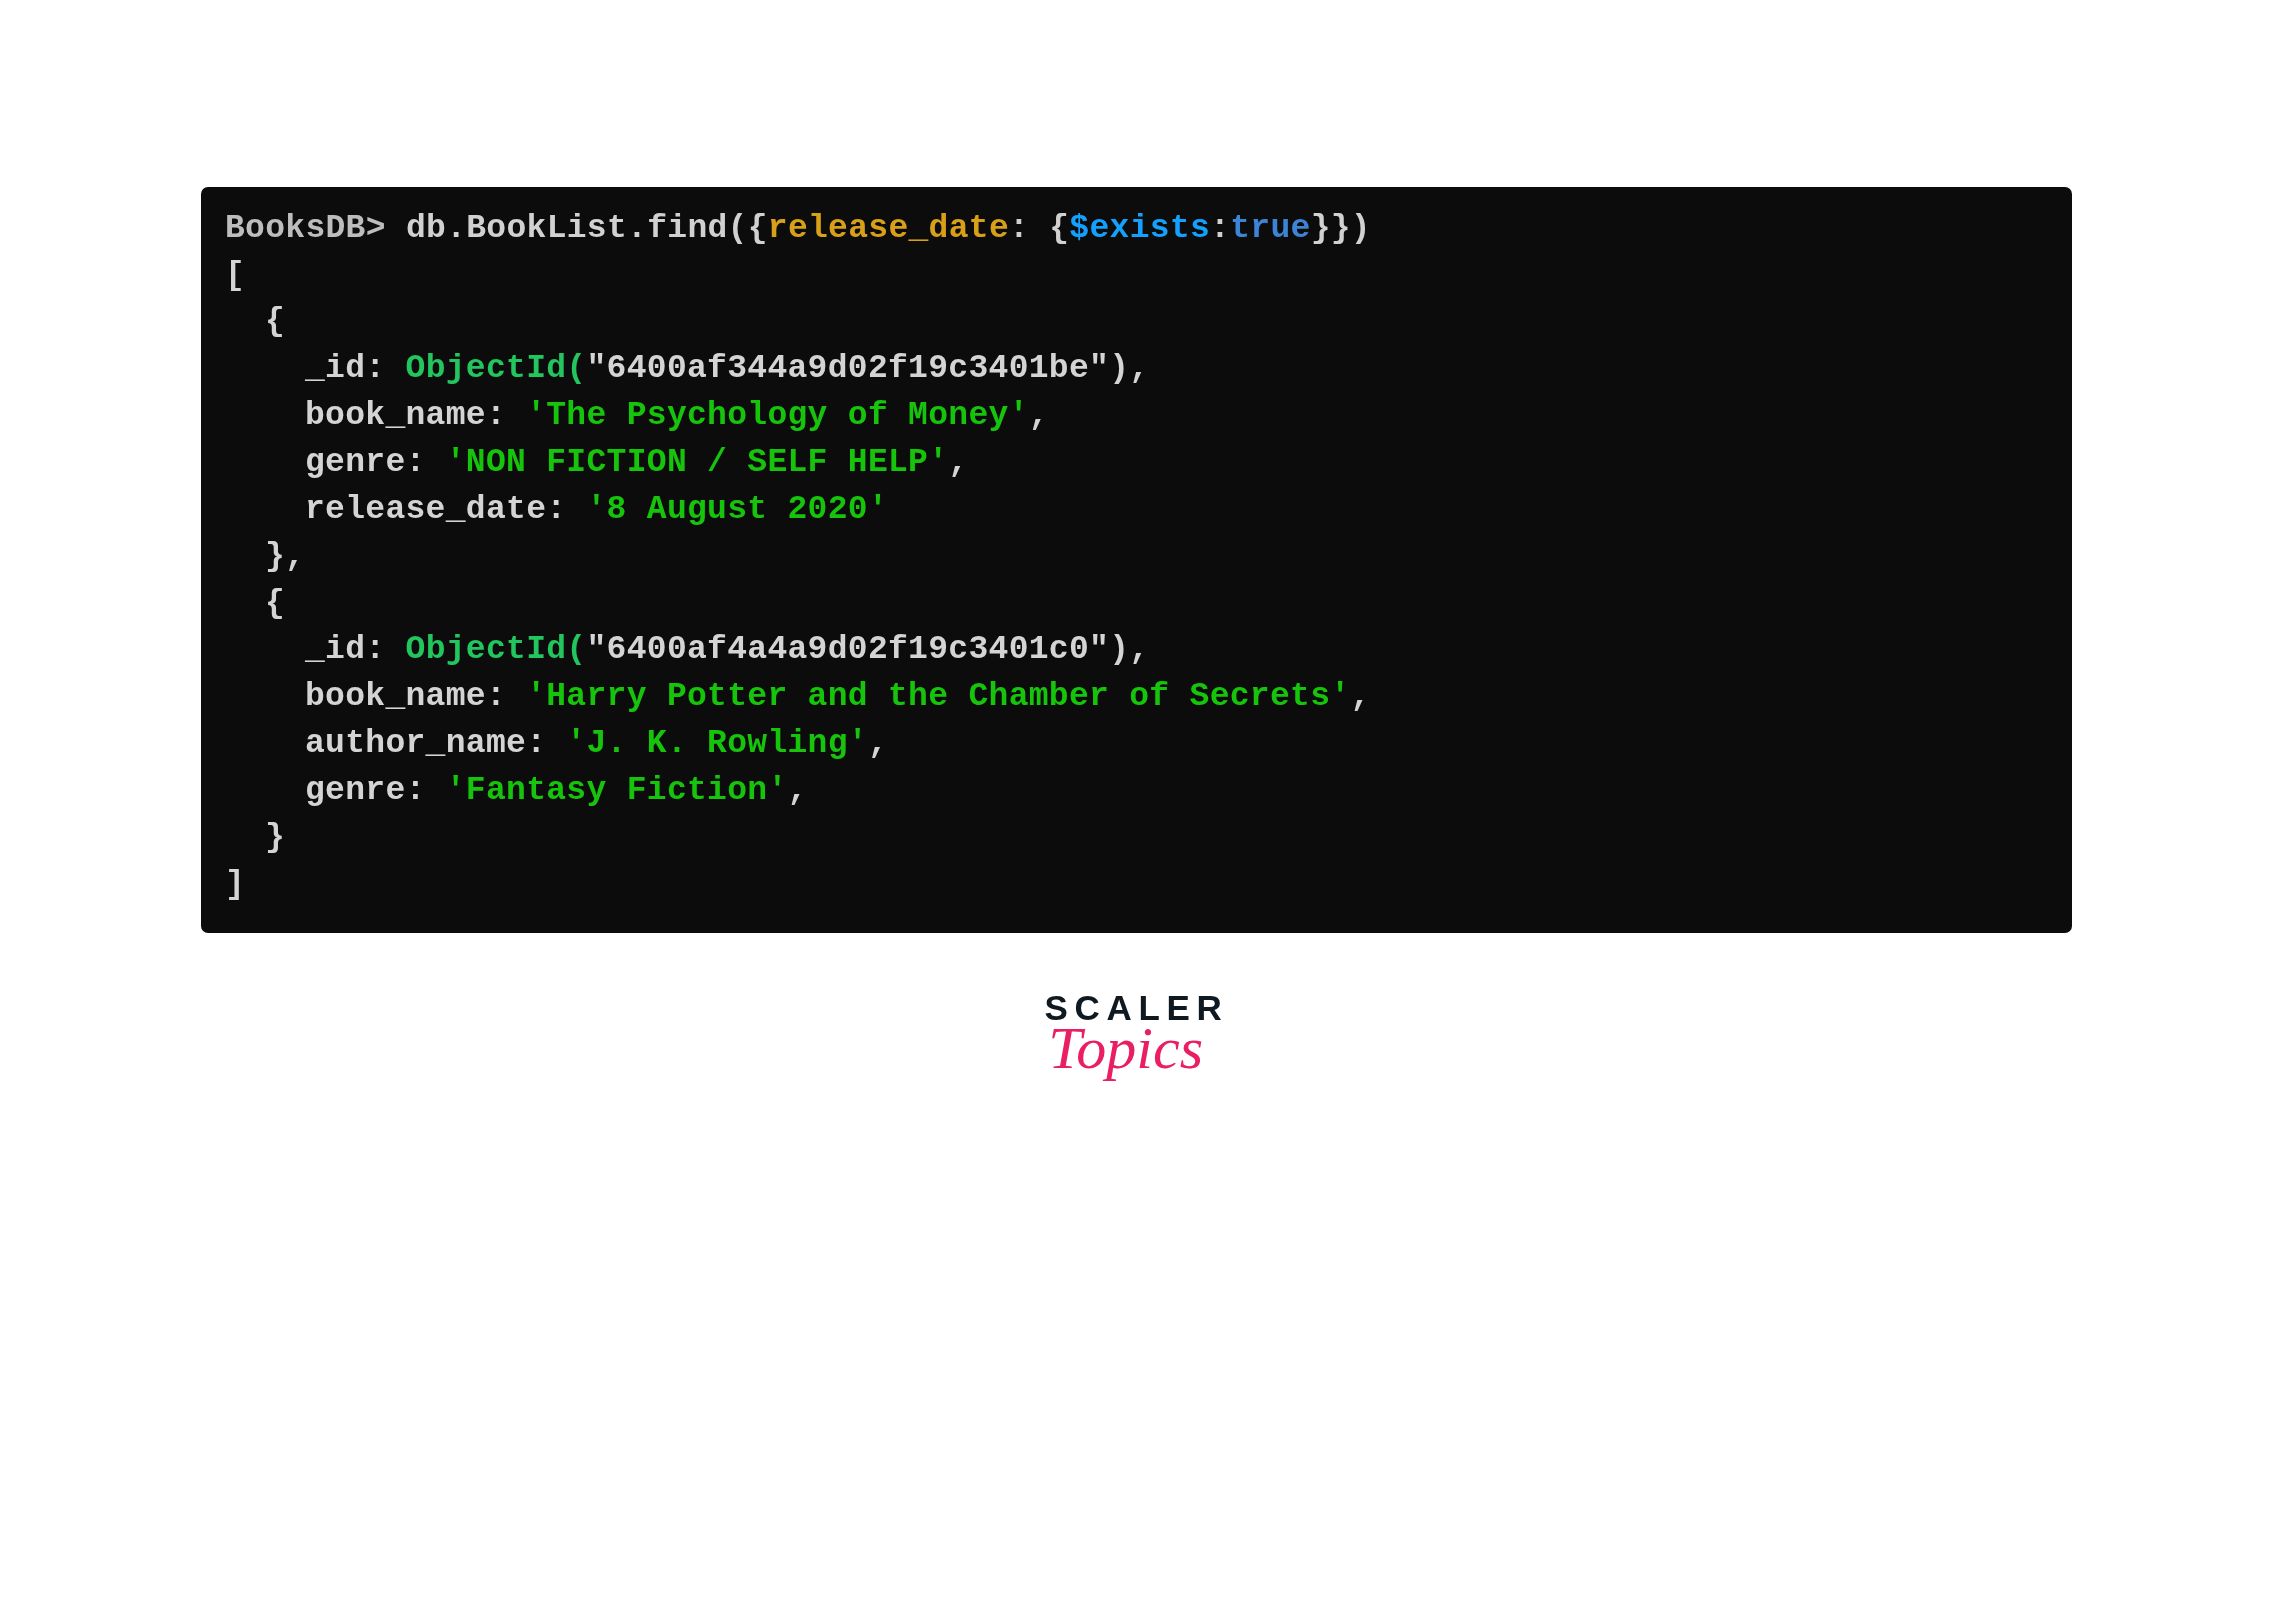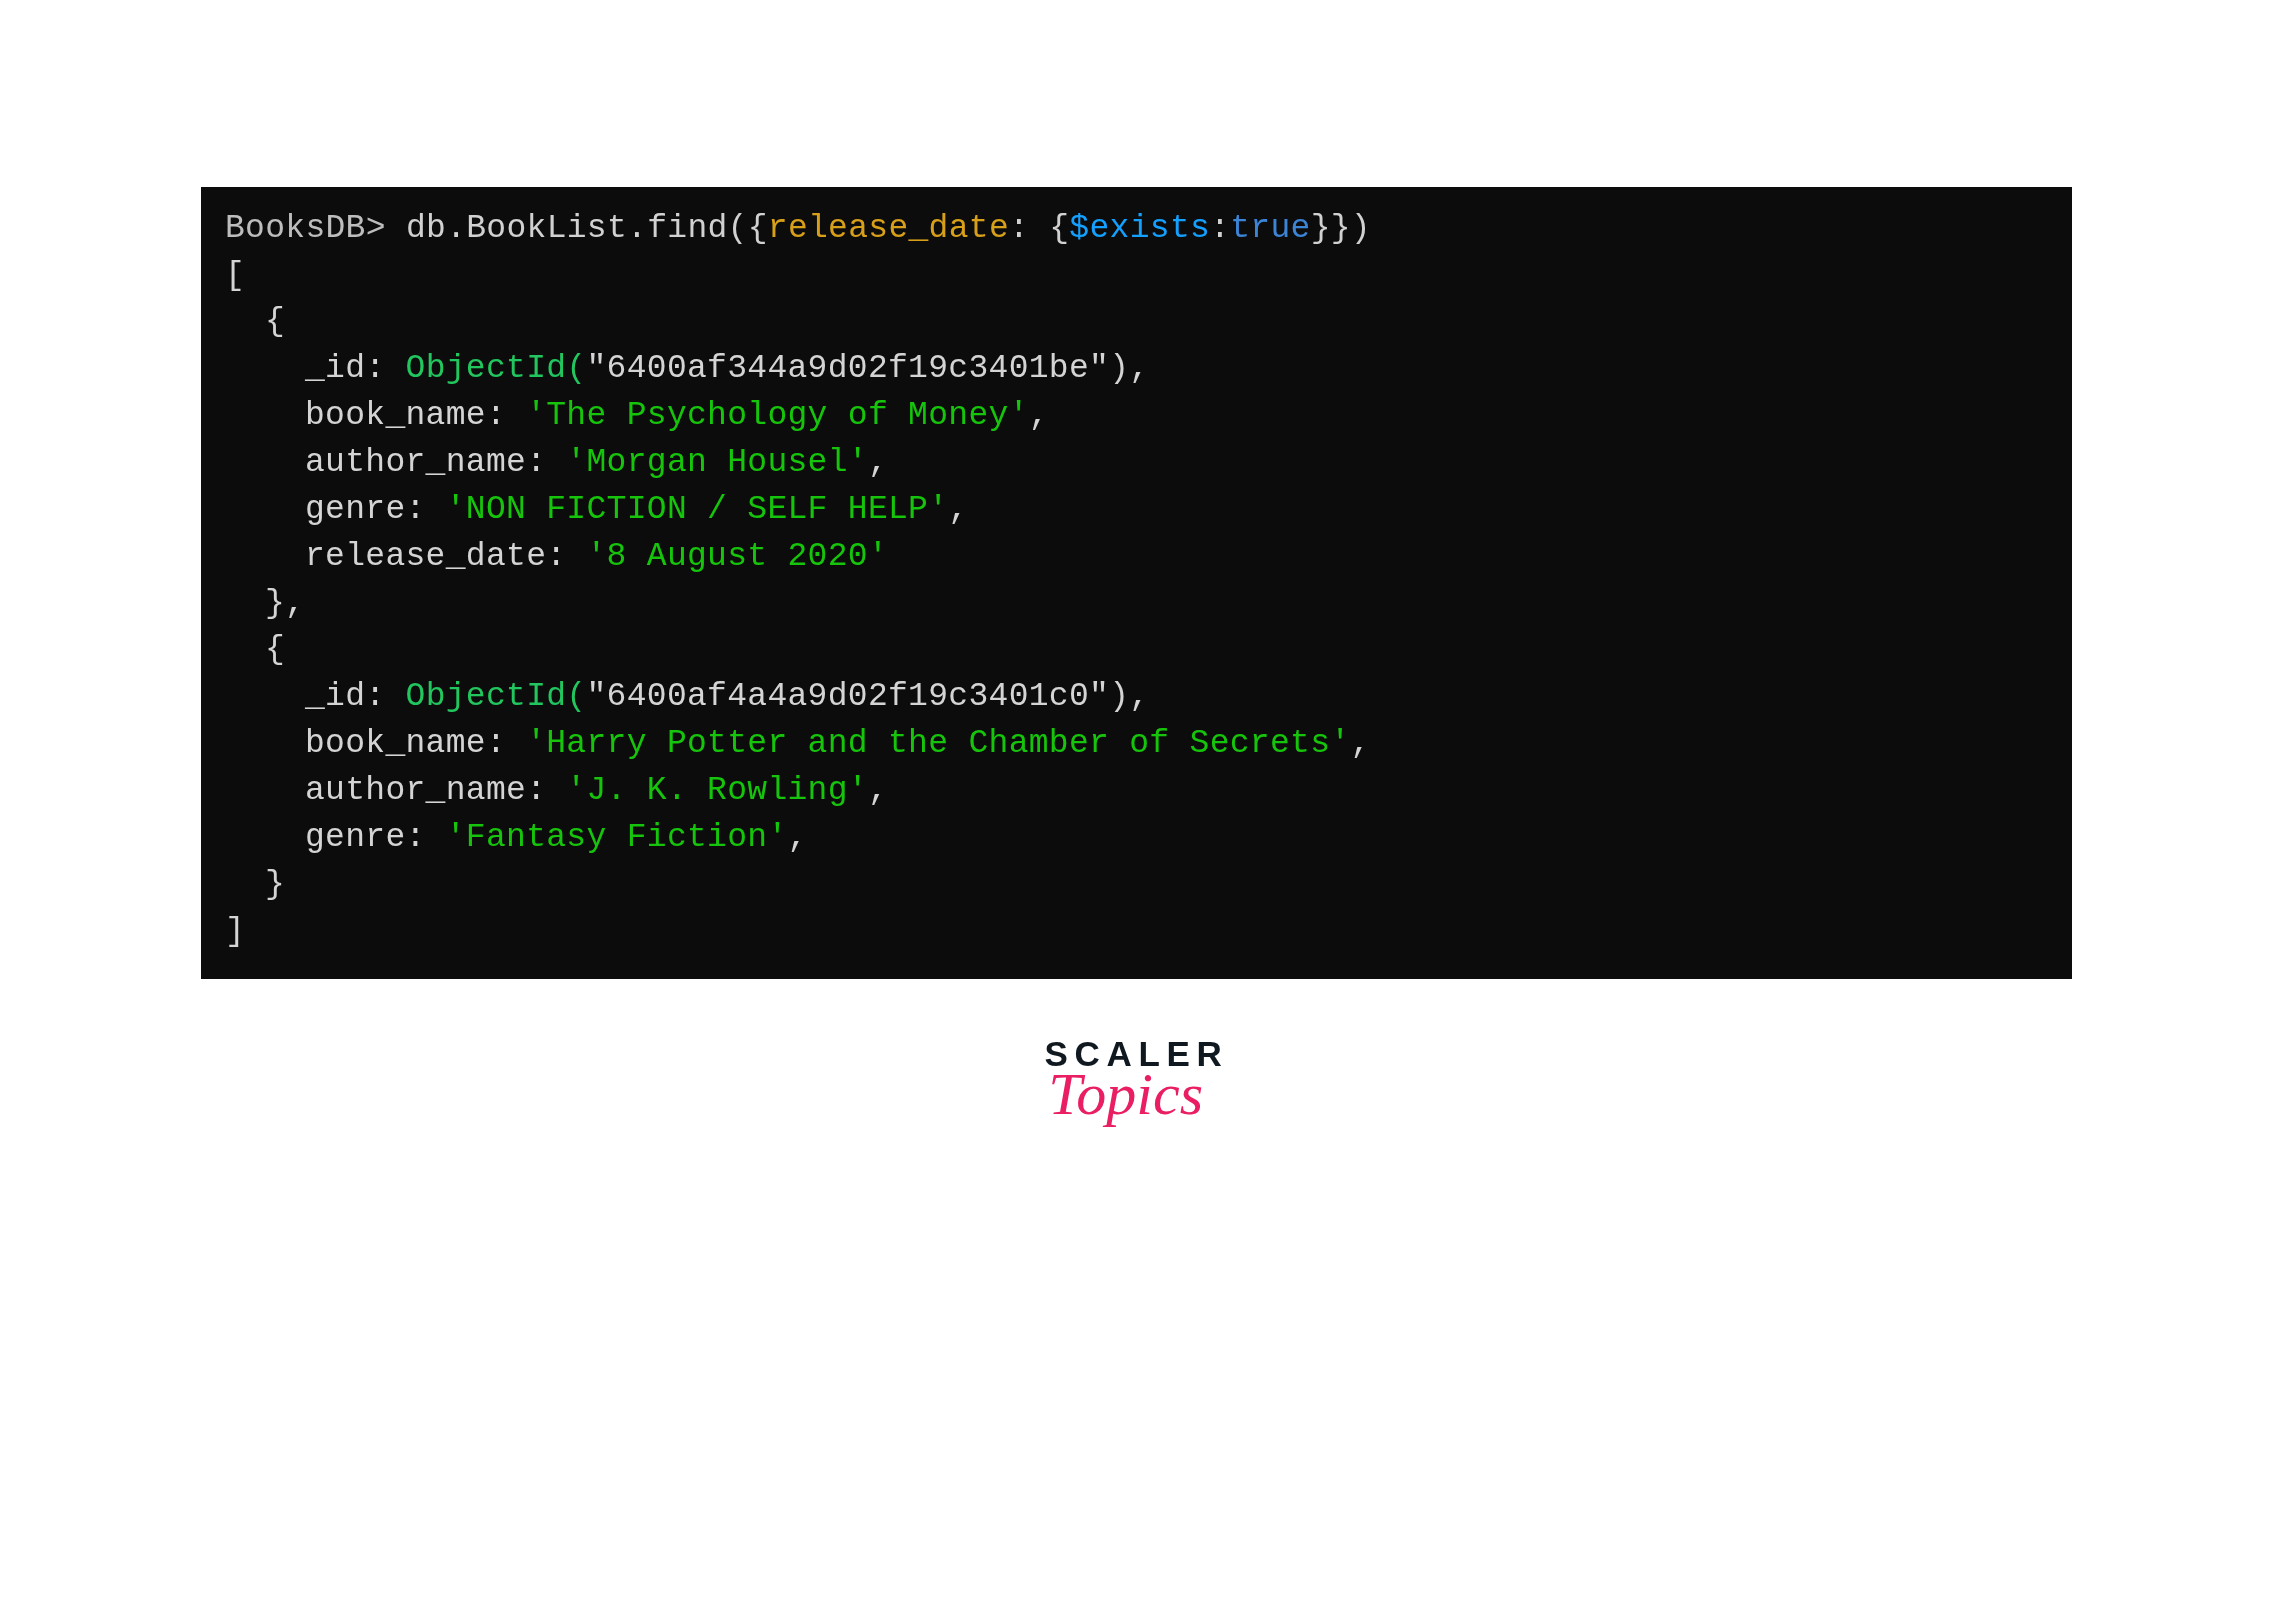--- a/index.html
+++ b/index.html
@@ -12,22 +12,23 @@
       align-items: center;
       padding: 187px 201px 0 201px;
       font-family: 'Consolas', 'Courier New', monospace;
     }
     .terminal {
       background: #0c0c0c;
       width: 100%;
       padding: 18.7px 24px 24px 24px;
       font-size: 33px;
       line-height: 1.42;
-      font-weight: 400;
+      font-weight: 700;
       letter-spacing: 0.3px;
+      border-radius: 7px;
     }
     .prompt { color: #bdbdbd; }
     .cmd { color: #d1d1d1; }
     .arg-key { color: #d8a018; }
     .arg-op { color: #14a0ff; }
     .arg-true { color: #3b84d6; }
     .out { color: #d4d4d4; }
     .key { color: #d4d4d4; }
     .objid { color: #22c55e; }
     .oidstr { color: #d4d4d4; }
@@ -72,23 +73,20 @@
   <div class="out">[</div>
 
   <div class="out indent1">{</div>
   <div class="out indent2">
     <span class="key">_id</span><span class="punct">: </span><span class="objid">ObjectId(</span><span class="oidstr">"6400af344a9d02f19c3401be"</span><span class="punct">),</span>
   </div>
   <div class="out indent2">
     <span class="key">book_name</span><span class="punct">: </span><span class="str">'The Psychology of Money'</span><span class="punct">,</span>
   </div>
   <div class="out indent2">
-    <span class="key">author_name</span><span class="punct">: </span><span class="str">'Morgan Housel'</span><span class="punct">,</span>
-  </div>
-  <div class="out indent2">
     <span class="key">genre</span><span class="punct">: </span><span class="str">'NON FICTION / SELF HELP'</span><span class="punct">,</span>
   </div>
   <div class="out indent2">
     <span class="key">release_date</span><span class="punct">: </span><span class="str">'8 August 2020'</span>
   </div>
   <div class="out indent1">},</div>
 
   <div class="out indent1">{</div>
   <div class="out indent2">
     <span class="key">_id</span><span class="punct">: </span><span class="objid">ObjectId(</span><span class="oidstr">"6400af4a4a9d02f19c3401c0"</span><span class="punct">),</span>

